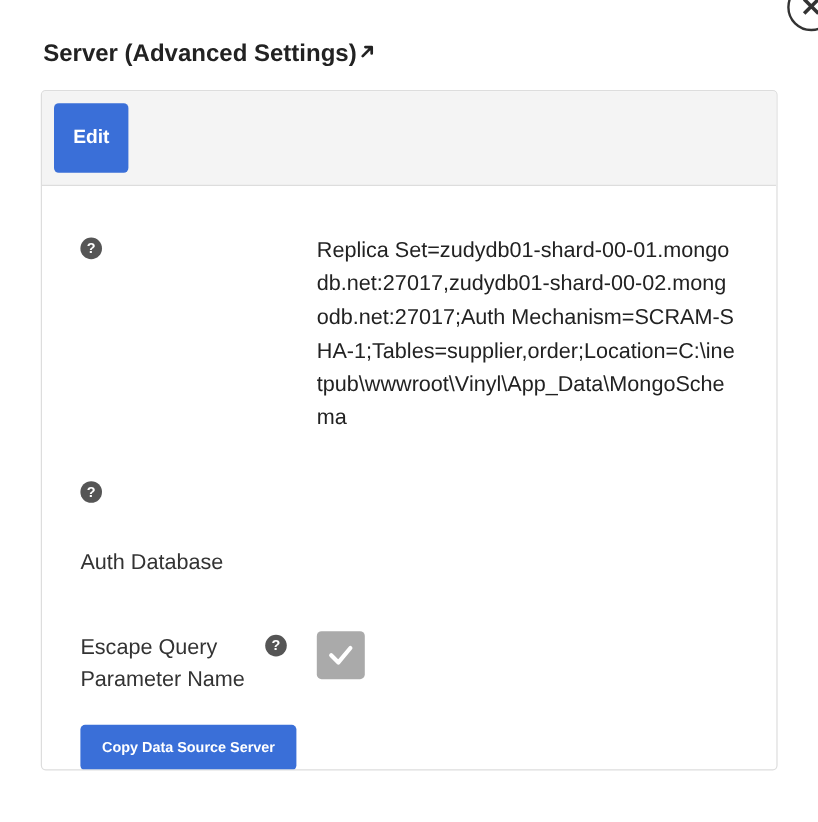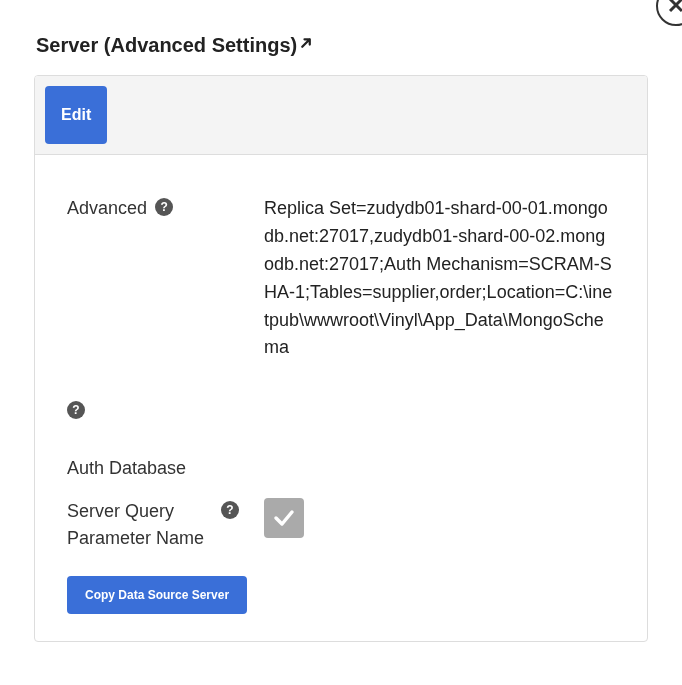--- a/index.html
+++ b/index.html
@@ -130,21 +130,21 @@
       background: #3a6fd8;
       color: #fff;
       border: none;
       border-radius: 4px;
       padding: 12px 18px;
       font-size: 12px;
       font-weight: 600;
       cursor: pointer;
       margin-top: 4px;
     }
-    .field-row.auth { margin-bottom: 16px; }
+    .field-row.auth { margin-bottom: 44px; }
     .field-row.escape { margin-bottom: 20px; }
     .field-row.escape .field-label-col { align-items: flex-start; }
   </style>
 </head>
 <body>
 
 <div class="close-btn">
   <span>✕</span>
 </div>
 
@@ -158,42 +158,41 @@
 </div>
 
 <div class="panel">
   <div class="panel-header">
     <button class="edit-btn">Edit</button>
   </div>
   <div class="panel-body">
 
     <div class="field-row">
       <div class="field-label-col">
-        <span class="field-label">Advanced</span>
         <span class="help-icon">?</span>
       </div>
       <div class="field-value-col">Replica Set=zudydb01-shard-00-01.mongodb.net:27017,zudydb01-shard-00-02.mongodb.net:27017;Auth Mechanism=SCRAM-SHA-1;Tables=supplier,order;Location=C:\inetpub\wwwroot\Vinyl\App_Data\MongoSchema</div>
     </div>
 
     <div class="field-row">
       <div class="field-label-col">
         <span class="help-icon">?</span>
       </div>
     </div>
 
     <div class="field-row auth">
       <div class="field-label-col">
         <span class="field-label">Auth Database</span>
       </div>
       <div class="field-value-col"></div>
     </div>
 
     <div class="field-row escape">
       <div class="field-label-col">
-        <span class="field-label">Server Query Parameter Name</span>
+        <span class="field-label">Escape Query Parameter Name</span>
         <span class="help-icon">?</span>
       </div>
       <div class="field-value-col">
         <div class="checkbox-box">
           <svg viewBox="0 0 24 24">
             <path d="M4 12 L10 18 L20 6" stroke="#fff" stroke-width="3.5" fill="none" stroke-linecap="round" stroke-linejoin="round"></path>
           </svg>
         </div>
       </div>
     </div>

